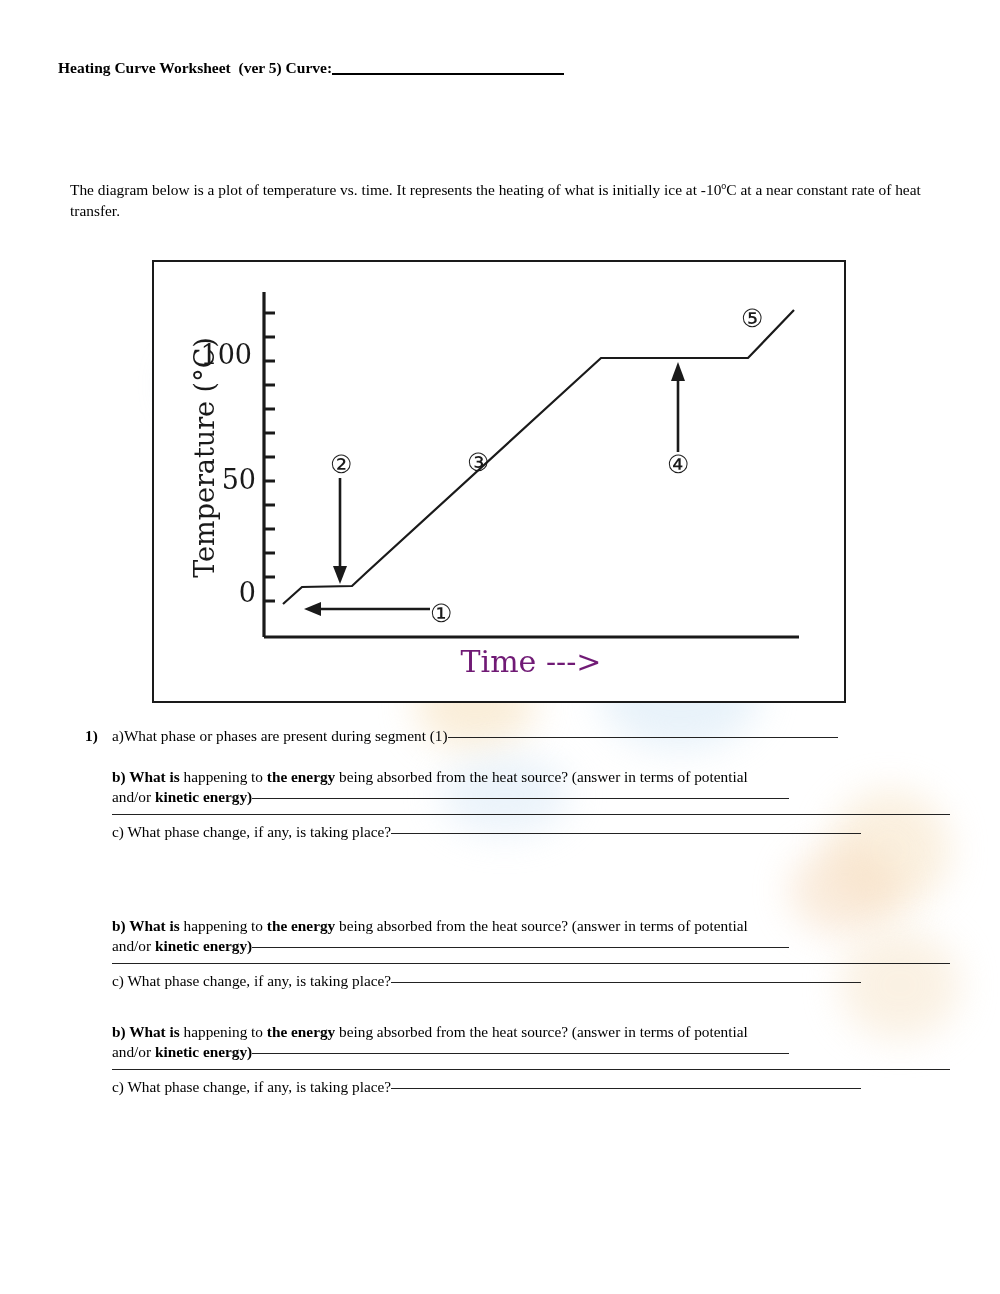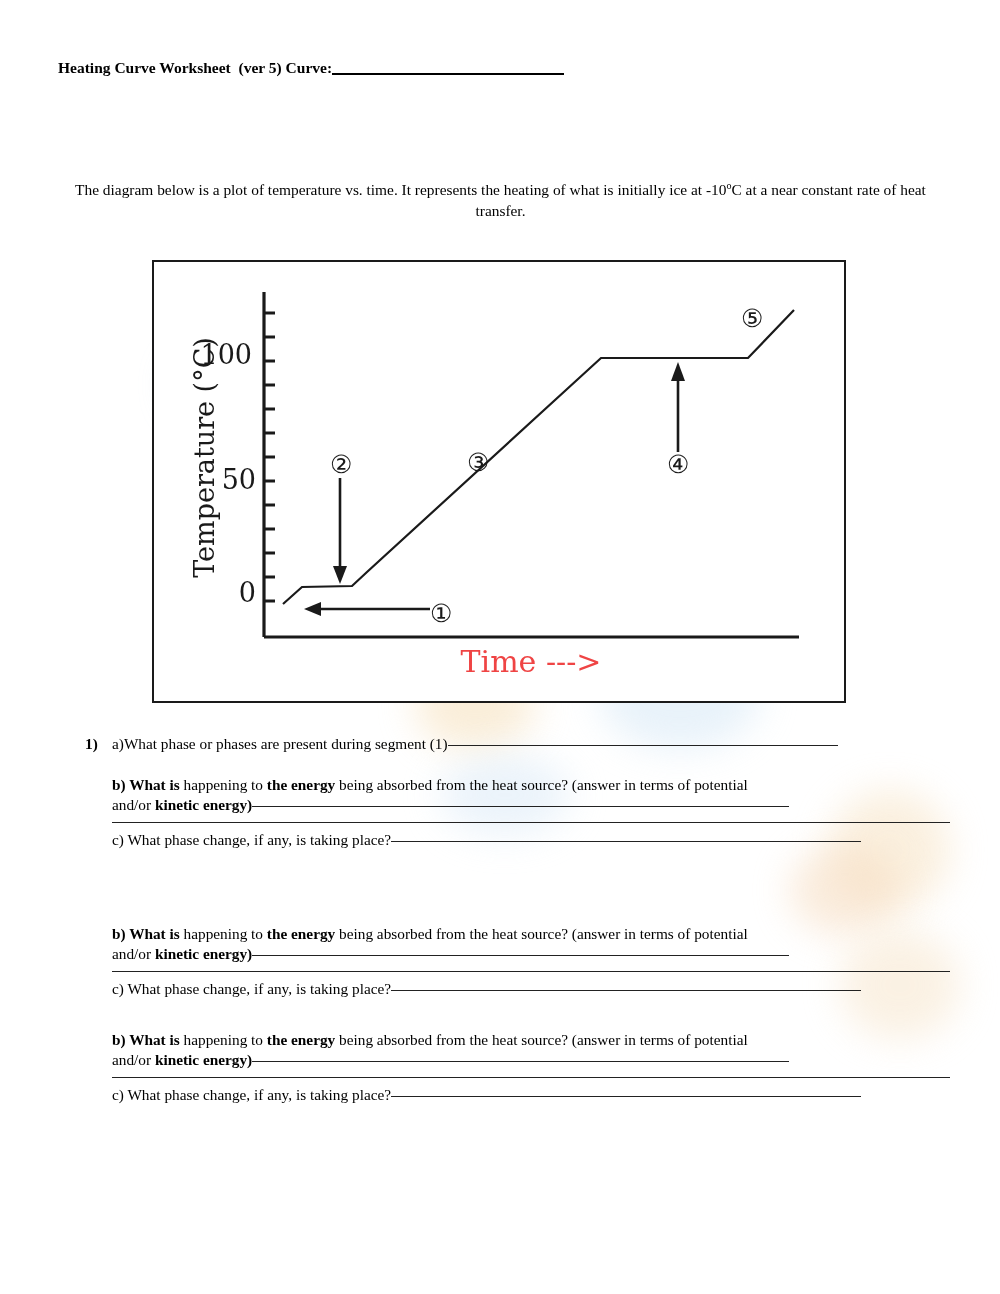--- a/index.html
+++ b/index.html
@@ -58,26 +58,26 @@
     display: inline-block;
     width: 96px;
     border-bottom: 1.6px solid #000;
     vertical-align: -2px;
   }
   .thin { font-weight: normal; }
 
   
   .intro {
     position: absolute;
-    left: 54px;
+    left: 70px;
     top: 175px;
     width: 893px;
     font-size: 15.4px;
     line-height: 21px;
-    text-align: center;
+    text-align: left;
   }
   sup { font-size: 10px; vertical-align: super; }
 
   
   .figure {
     position: absolute;
     left: 152px;
     top: 260px;
     width: 694px;
     height: 443px;
@@ -105,21 +105,21 @@
   .axis-title-x {
     position: absolute;
     left: 0;
     top: 382px;
     width: 694px;
     text-align: center;
     padding-left: 60px;
     box-sizing: border-box;
     font-family: "DejaVu Serif", "Liberation Serif", serif;
     font-size: 30px;
-    color: #ef4444;
+    color: #701a75;
   }
   .tick-label {
     position: absolute;
     font-family: "DejaVu Serif", "Liberation Serif", serif;
     font-size: 27px;
     color: #1a1a1a;
     text-align: right;
   }
   .marker {
     position: absolute;
@@ -252,21 +252,21 @@
 
     <g>
       <line x1="524" y1="190" x2="524" y2="117" stroke="#1a1a1a" stroke-width="2.6"></line>
       <polygon points="524,100 517,119 531,119" fill="#1a1a1a"></polygon>
     </g>
   </svg>
 </div>
 
 <div class="questions">
 
-  <div class="qblock" style="margin-top:16px;">
+  <div class="qblock" style="margin-top:8px;">
     <div class="q-row-a">
       <span class="q-num">1)</span><span class="q-a-text">a)What phase or phases are present during segment (1)</span><span class="blank-inline" style="width:390px;"></span>
     </div>
     <div class="b-part">
       <span class="b-bold">b) What is</span><span> happening to </span><span class="b-bold">the energy</span><span> being absorbed from the heat source? (answer in terms of potential</span><br>
       <span>and/or </span><span class="b-bold">kinetic energy)</span><span class="blank-inline" style="width:537px;"></span>
     </div>
     <div class="blank-full"></div>
     <div class="c-part">
       <span>c) What phase change, if any, is taking place?</span><span class="blank-inline" style="width:470px;"></span>

